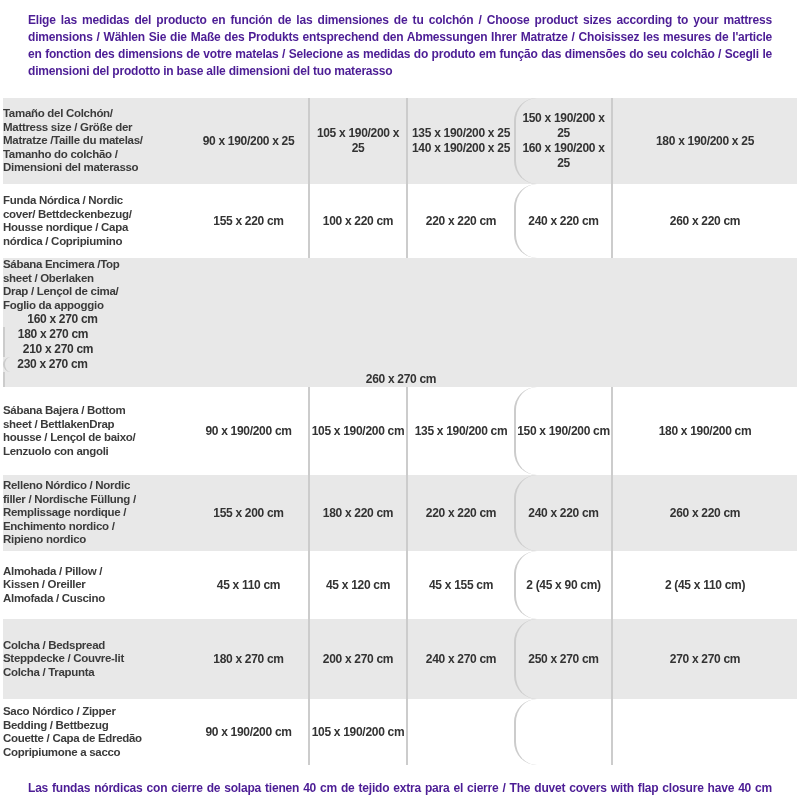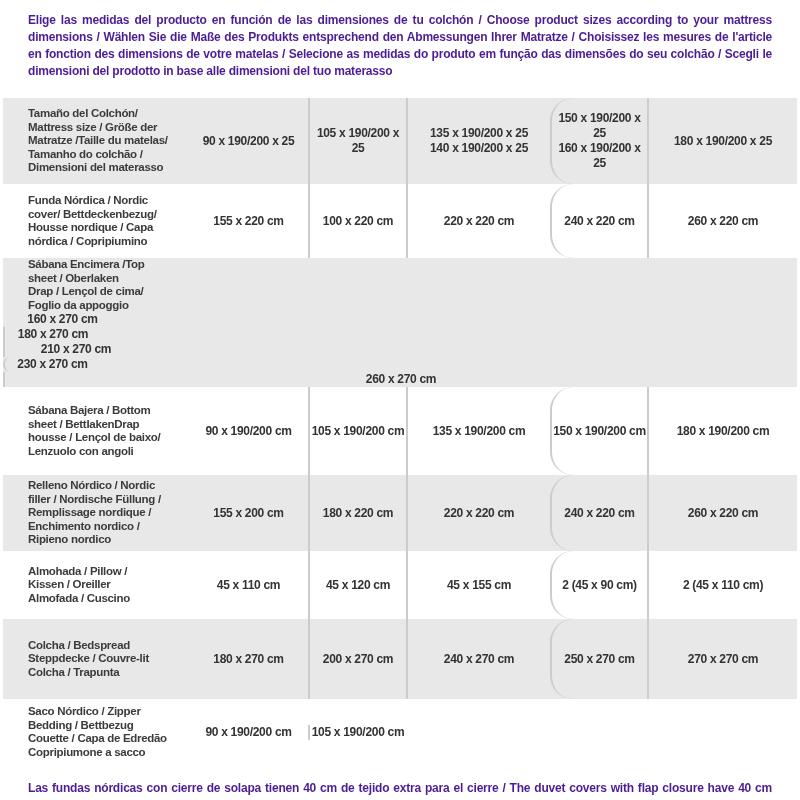--- a/index.html
+++ b/index.html
@@ -28,46 +28,45 @@
   }
   .trow { display: flex; width: 100%; }
   .trow.stripe { background: #e8e8e8; }
   .r1 { min-height: 86px; }
   .r2 { min-height: 74px; }
   .r3 { min-height: 70px; flex-direction: column; }
   .r4 { min-height: 88px; }
   .r5 { min-height: 76px; }
   .r6 { min-height: 68px; }
   .r7 { min-height: 80px; }
-  .r8 { min-height: 66px; align-items: center; }
+  .r8 { min-height: 66px; }
 
   .cell {
     display: flex;
     align-items: center;
     white-space: pre-line;
   }
   .lbl {
     width: 186px;
-    padding-left: 25px;
     font-size: 11.5px;
     line-height: 13.5px;
     letter-spacing: -0.3px;
     text-align: left;
   }
   .val {
     justify-content: center;
     text-align: center;
     font-size: 12px;
     line-height: 15px;
     letter-spacing: -0.3px;
     color: #333333;
   }
   .c1 { width: 119px; }
   .c2 { width: 98px; }
-  .c3 { width: 144px; }
+  .c3 { width: 108px; }
   .c4 { width: 97px; border-radius: 23px; }
   .c5 { flex: 1; }
   .c2, .c3, .c4, .c5 { border-left: 2px solid #cccccc; }
 </style>
 </head>
 <body>
 
 <div class="page">
 
   <p class="note">Elige las medidas del producto en función de las dimensiones de tu colchón / Choose product sizes according to your mattress dimensions / Wählen Sie die Maße des Produkts entsprechend den Abmessungen Ihrer Matratze / Choisissez les mesures de l'article en fonction des dimensions de votre matelas / Selecione as medidas do produto em função das dimensões do seu colchão / Scegli le dimensioni del prodotto in base alle dimensioni del tuo materasso</p>

